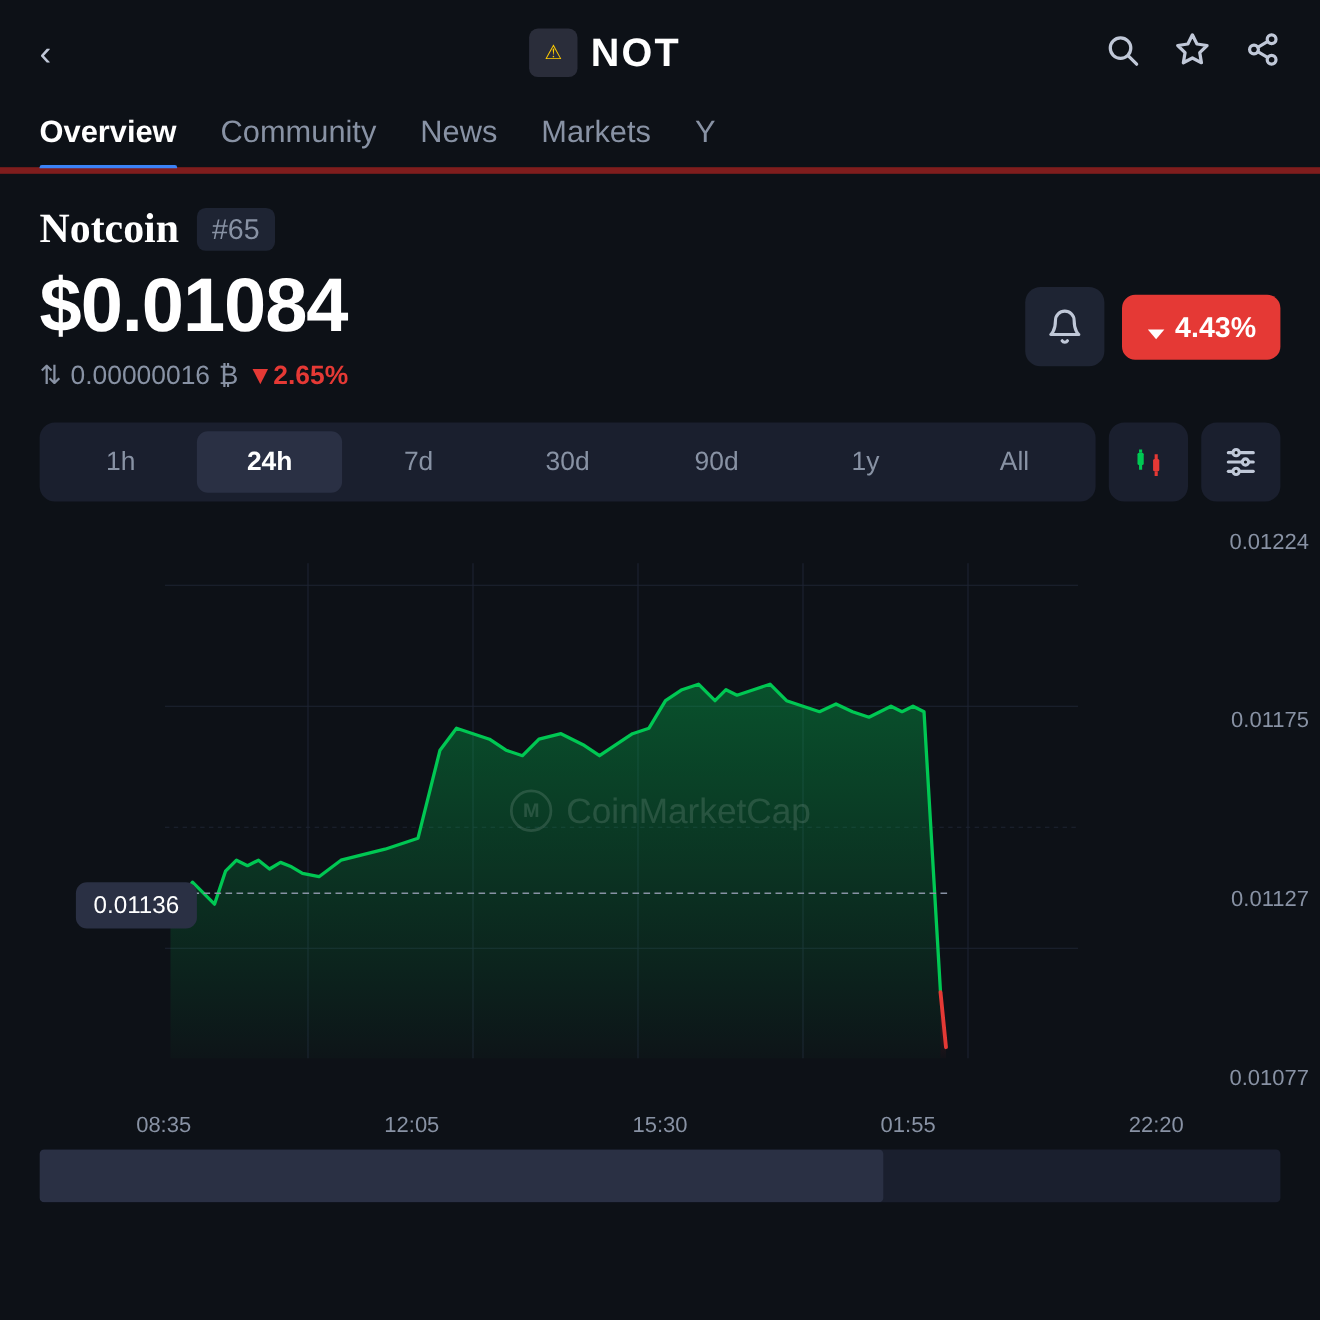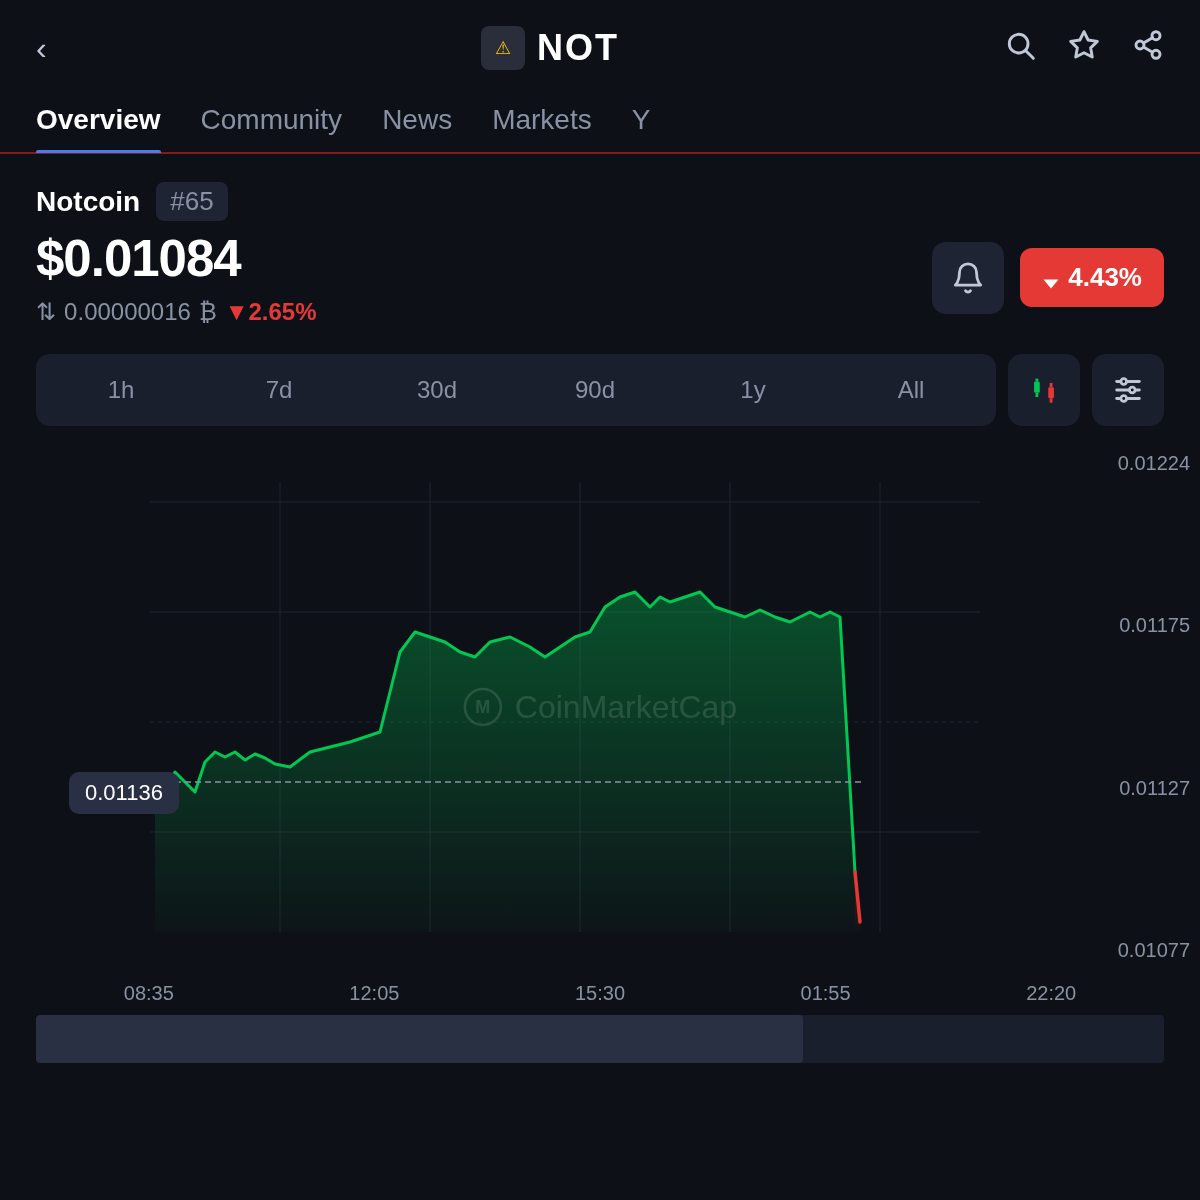--- a/index.html
+++ b/index.html
@@ -55,21 +55,21 @@
     .header-icon {
       font-size: 28px;
       color: #c0c8d8;
       cursor: pointer;
     }
 
     
     .tabs {
       display: flex;
       padding: 0 36px;
-      border-bottom: 2px solid #7f1d1d;
+      border-bottom: 6px solid #7f1d1d;
       gap: 0;
     }
     .tab {
       font-size: 28px;
       padding: 16px 32px 16px 0;
       margin-right: 8px;
       color: #8892a4;
       cursor: pointer;
       position: relative;
       white-space: nowrap;
@@ -99,37 +99,38 @@
     .coin-info {
       padding: 28px 36px 12px;
     }
     .coin-title-row {
       display: flex;
       align-items: center;
       gap: 16px;
       margin-bottom: 8px;
     }
     .coin-title {
-      font-size: 28px;
+      font-size: 38px;
       font-weight: 700;
+      font-family: Liberation Serif, serif;
     }
     .rank-badge {
       background: #1e2433;
       border-radius: 8px;
       padding: 4px 14px;
       font-size: 26px;
       color: #8892a4;
     }
     .price-row {
       display: flex;
       align-items: center;
       justify-content: space-between;
     }
     .price {
-      font-size: 51px;
+      font-size: 69px;
       font-weight: 700;
       letter-spacing: -1px;
     }
     .price-change-badge {
       background: #e53935;
       border-radius: 12px;
       padding: 14px 22px;
       display: flex;
       align-items: flex-end;
       gap: 8px;
@@ -385,20 +386,21 @@
         </svg>
         <span>4.43%</span>
       </div>
     </div>
   </div>
 </div>
 
 <div class="time-selector">
   <div class="time-buttons">
     <div class="time-btn">1h</div>
+    <div class="time-btn active">24h</div>
     <div class="time-btn">7d</div>
     <div class="time-btn">30d</div>
     <div class="time-btn">90d</div>
     <div class="time-btn">1y</div>
     <div class="time-btn">All</div>
   </div>
   <div class="chart-type-btn">
 
     <svg width="34" height="34" viewBox="0 0 24 24" fill="none">
       <rect x="5" y="6" width="4" height="8" fill="#00c853" rx="1"></rect>

